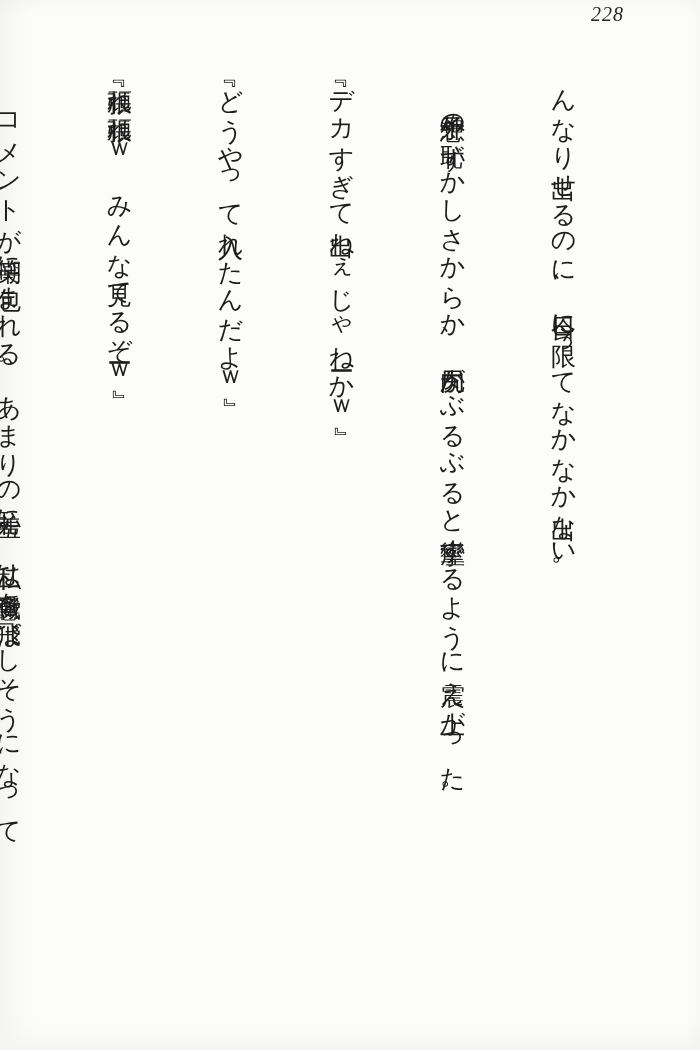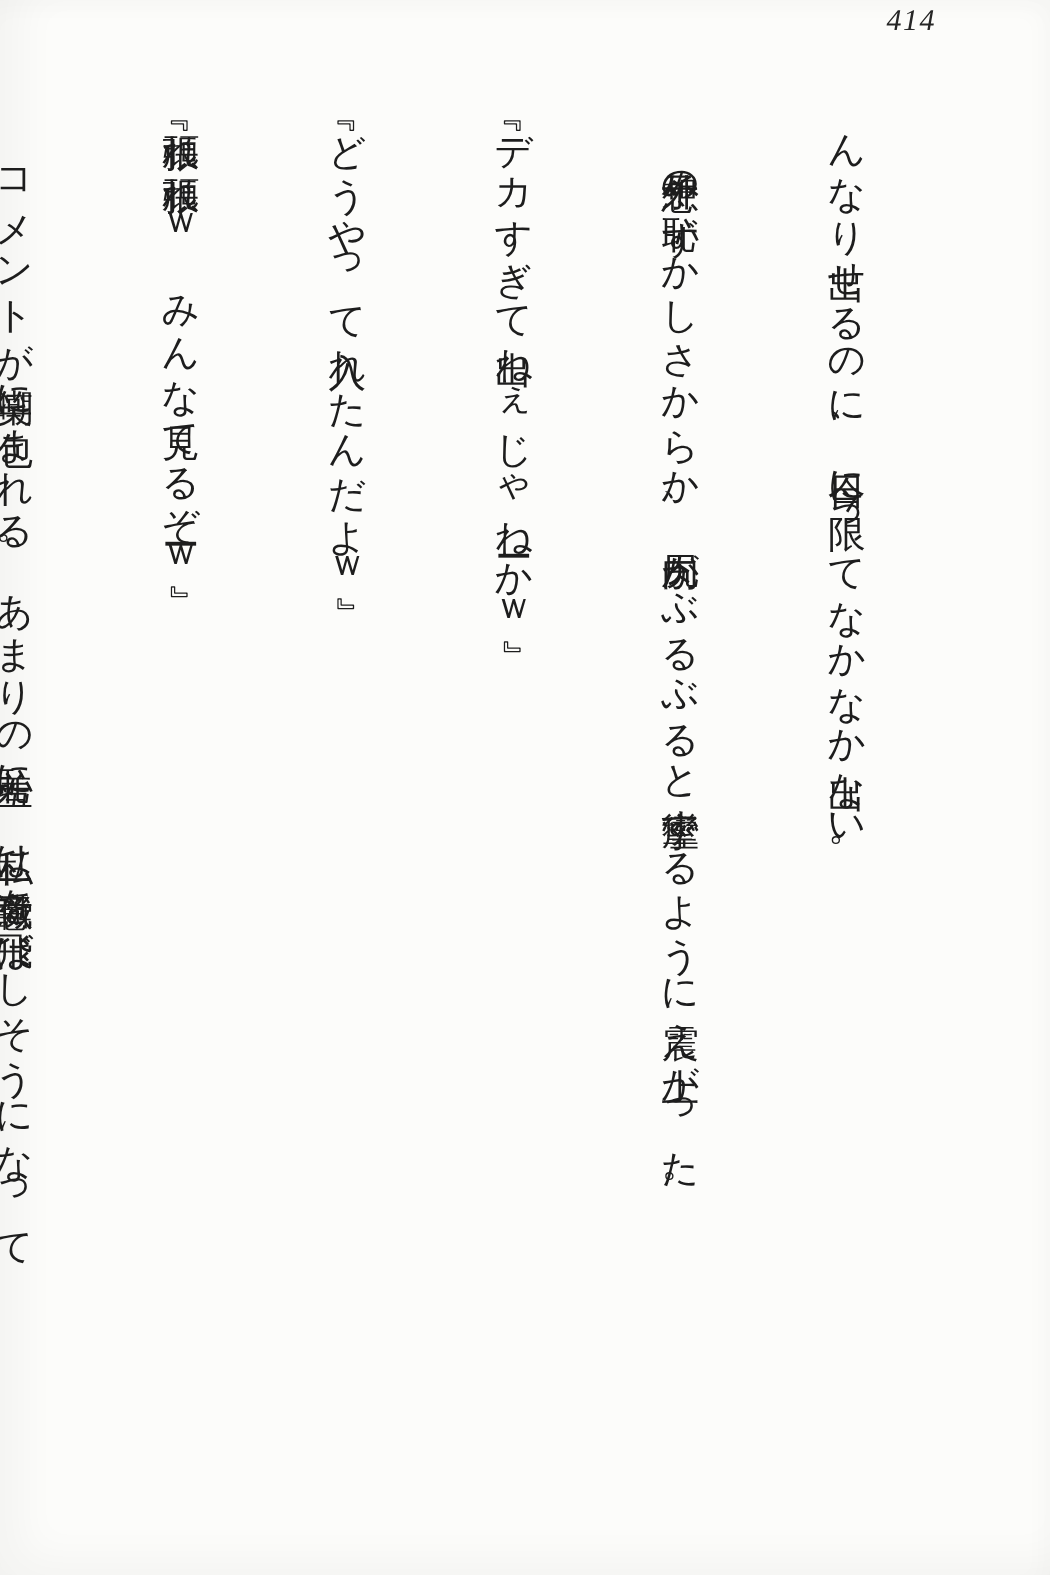--- a/index.html
+++ b/index.html
@@ -43,21 +43,21 @@
   }
   .para {
     margin: 0;
     padding: 0;
   }
 </style>
 </head>
 <body>
 
 <div class="page">
-  <div class="page-number">414</div>
+  <div class="page-number">228</div>
 
   <div class="text-block">
     <div class="para">んなり出せるのに、今日に限ってなかなか出ない。</div>
     <div class="para">　予想外の恥ずかしさからか、尻肉がぶるぶると痙攣するように震え上がった。</div>
     <div class="para">『デカすぎて出ねぇじゃねーかｗ』</div>
     <div class="para">『どうやって入れたんだよｗ』</div>
     <div class="para">『頑張れ頑張れｗ　みんな見てるぞーｗ』</div>
     <div class="para">　コメントが嘲笑に包まれる。あまりの羞恥に、私は一瞬意識を飛ばしそうになって
 しまった。こんなの恥ずかしすぎる。</div>
     

